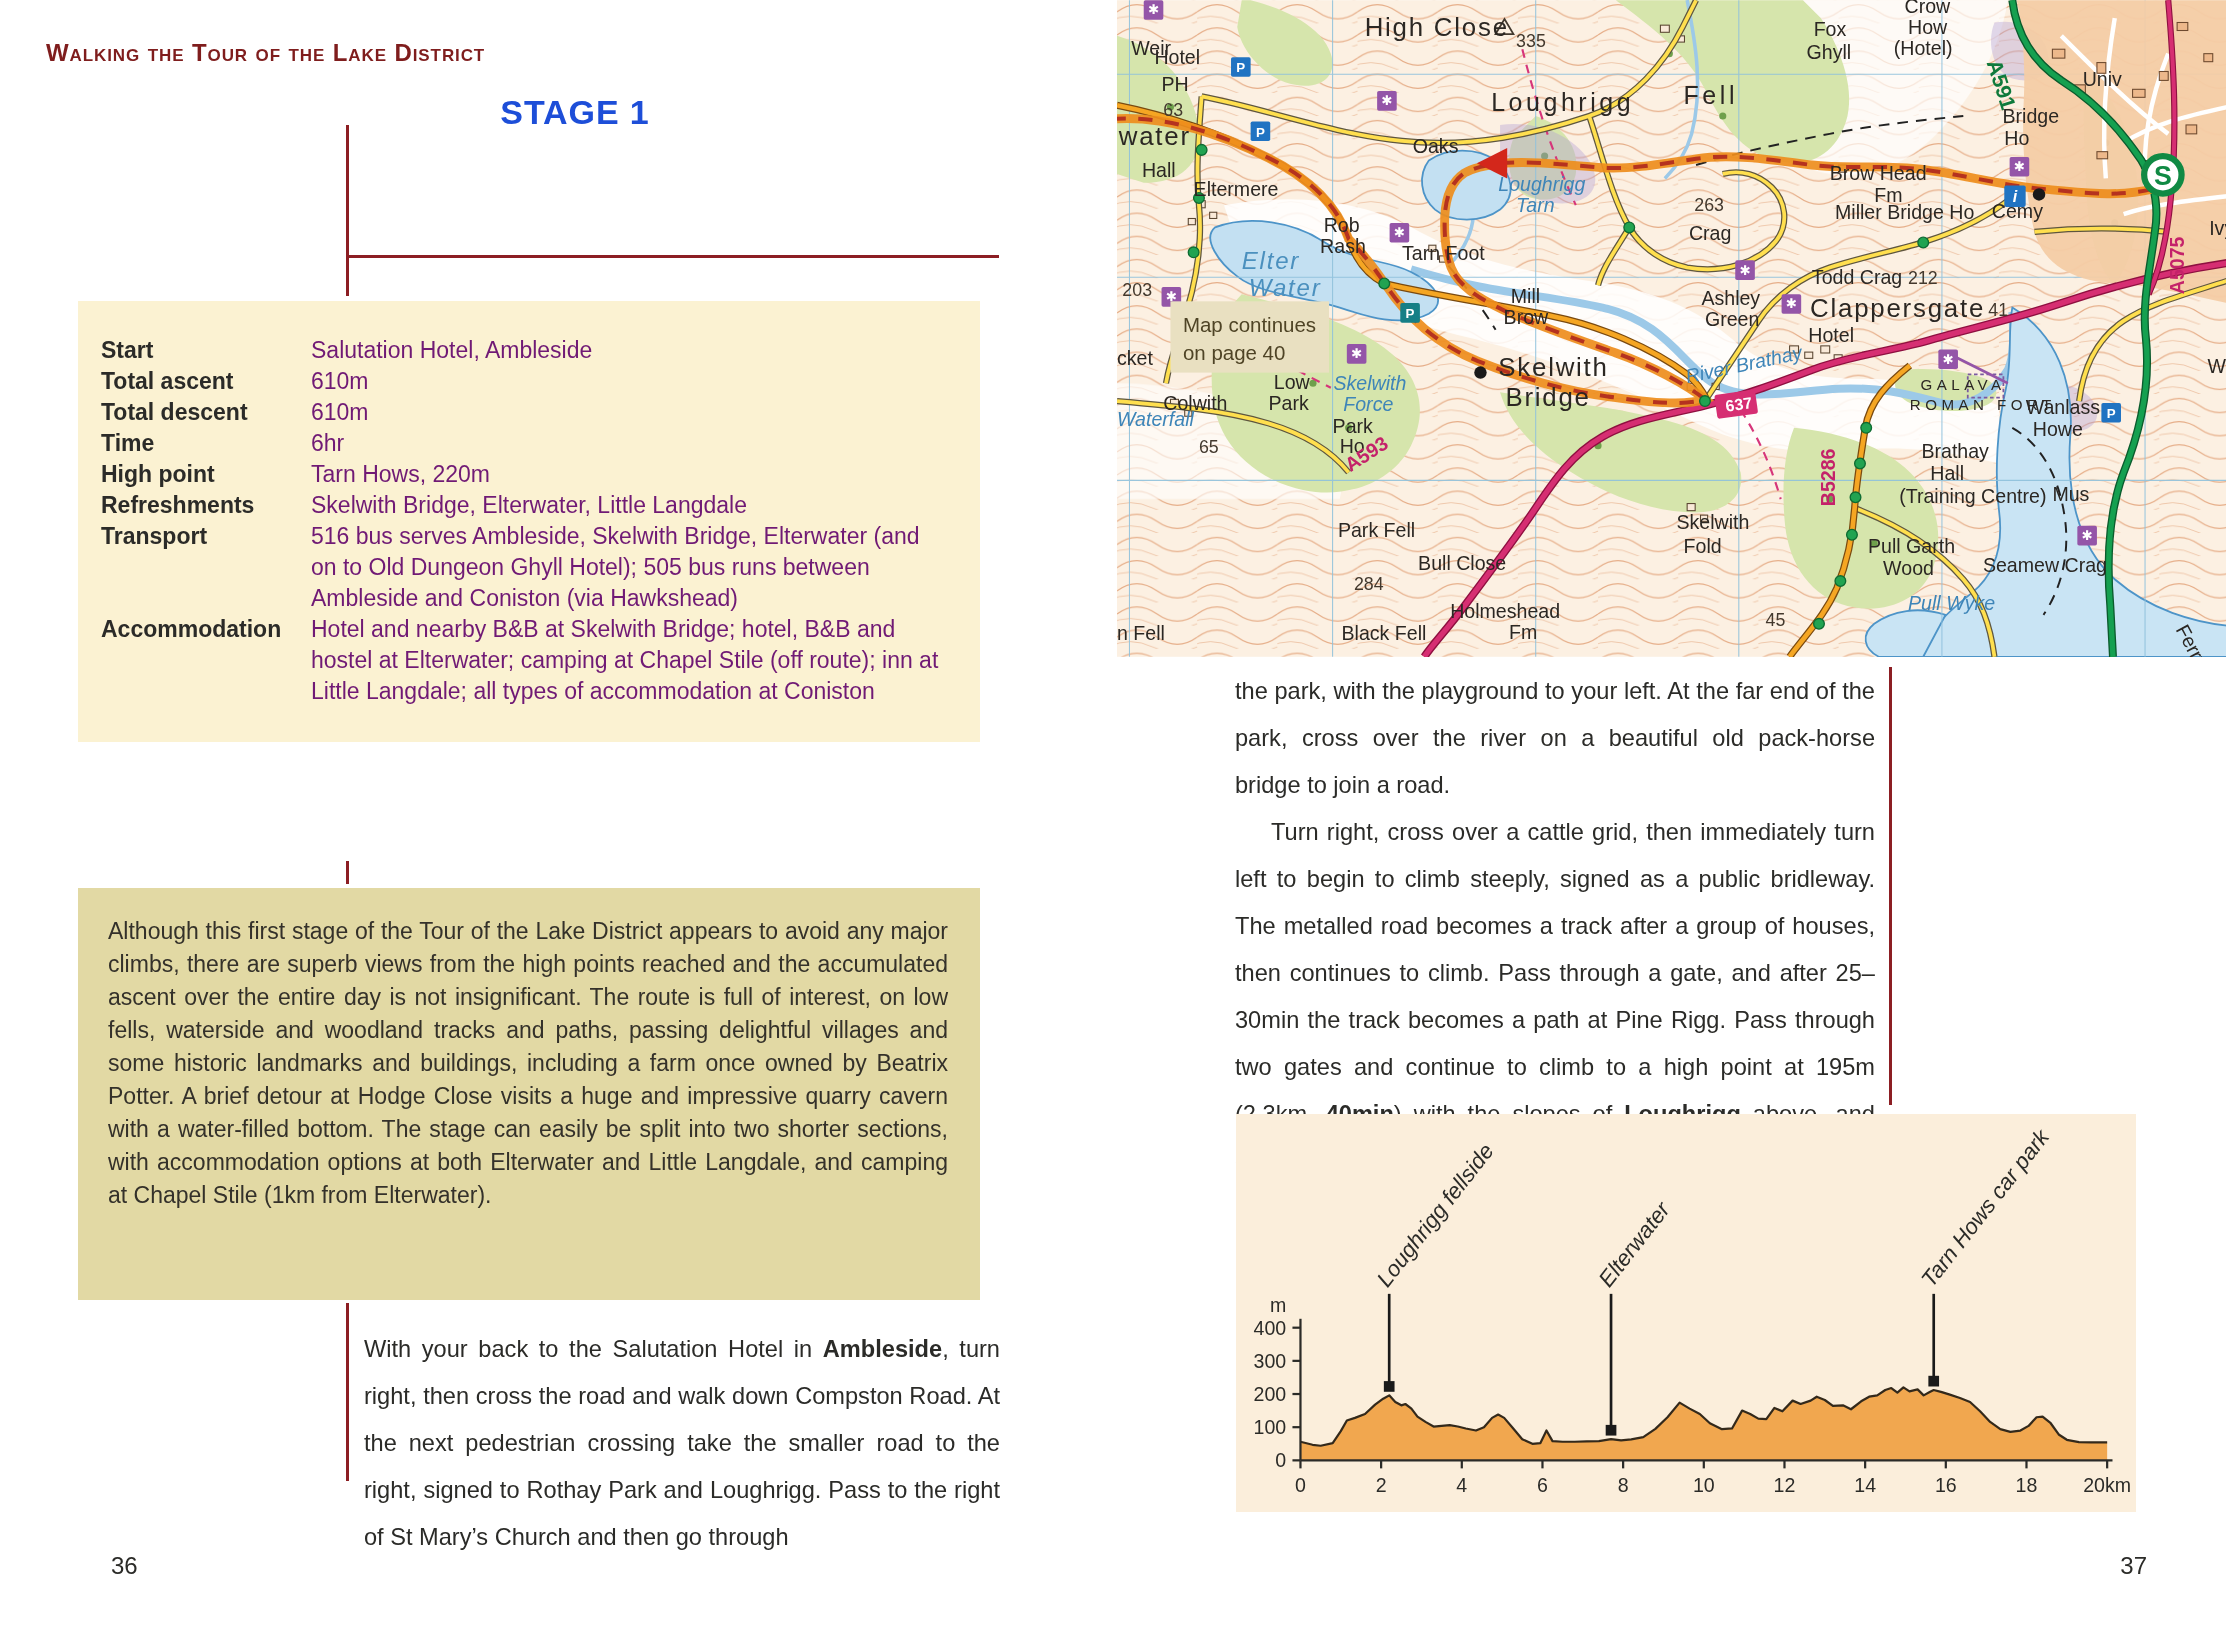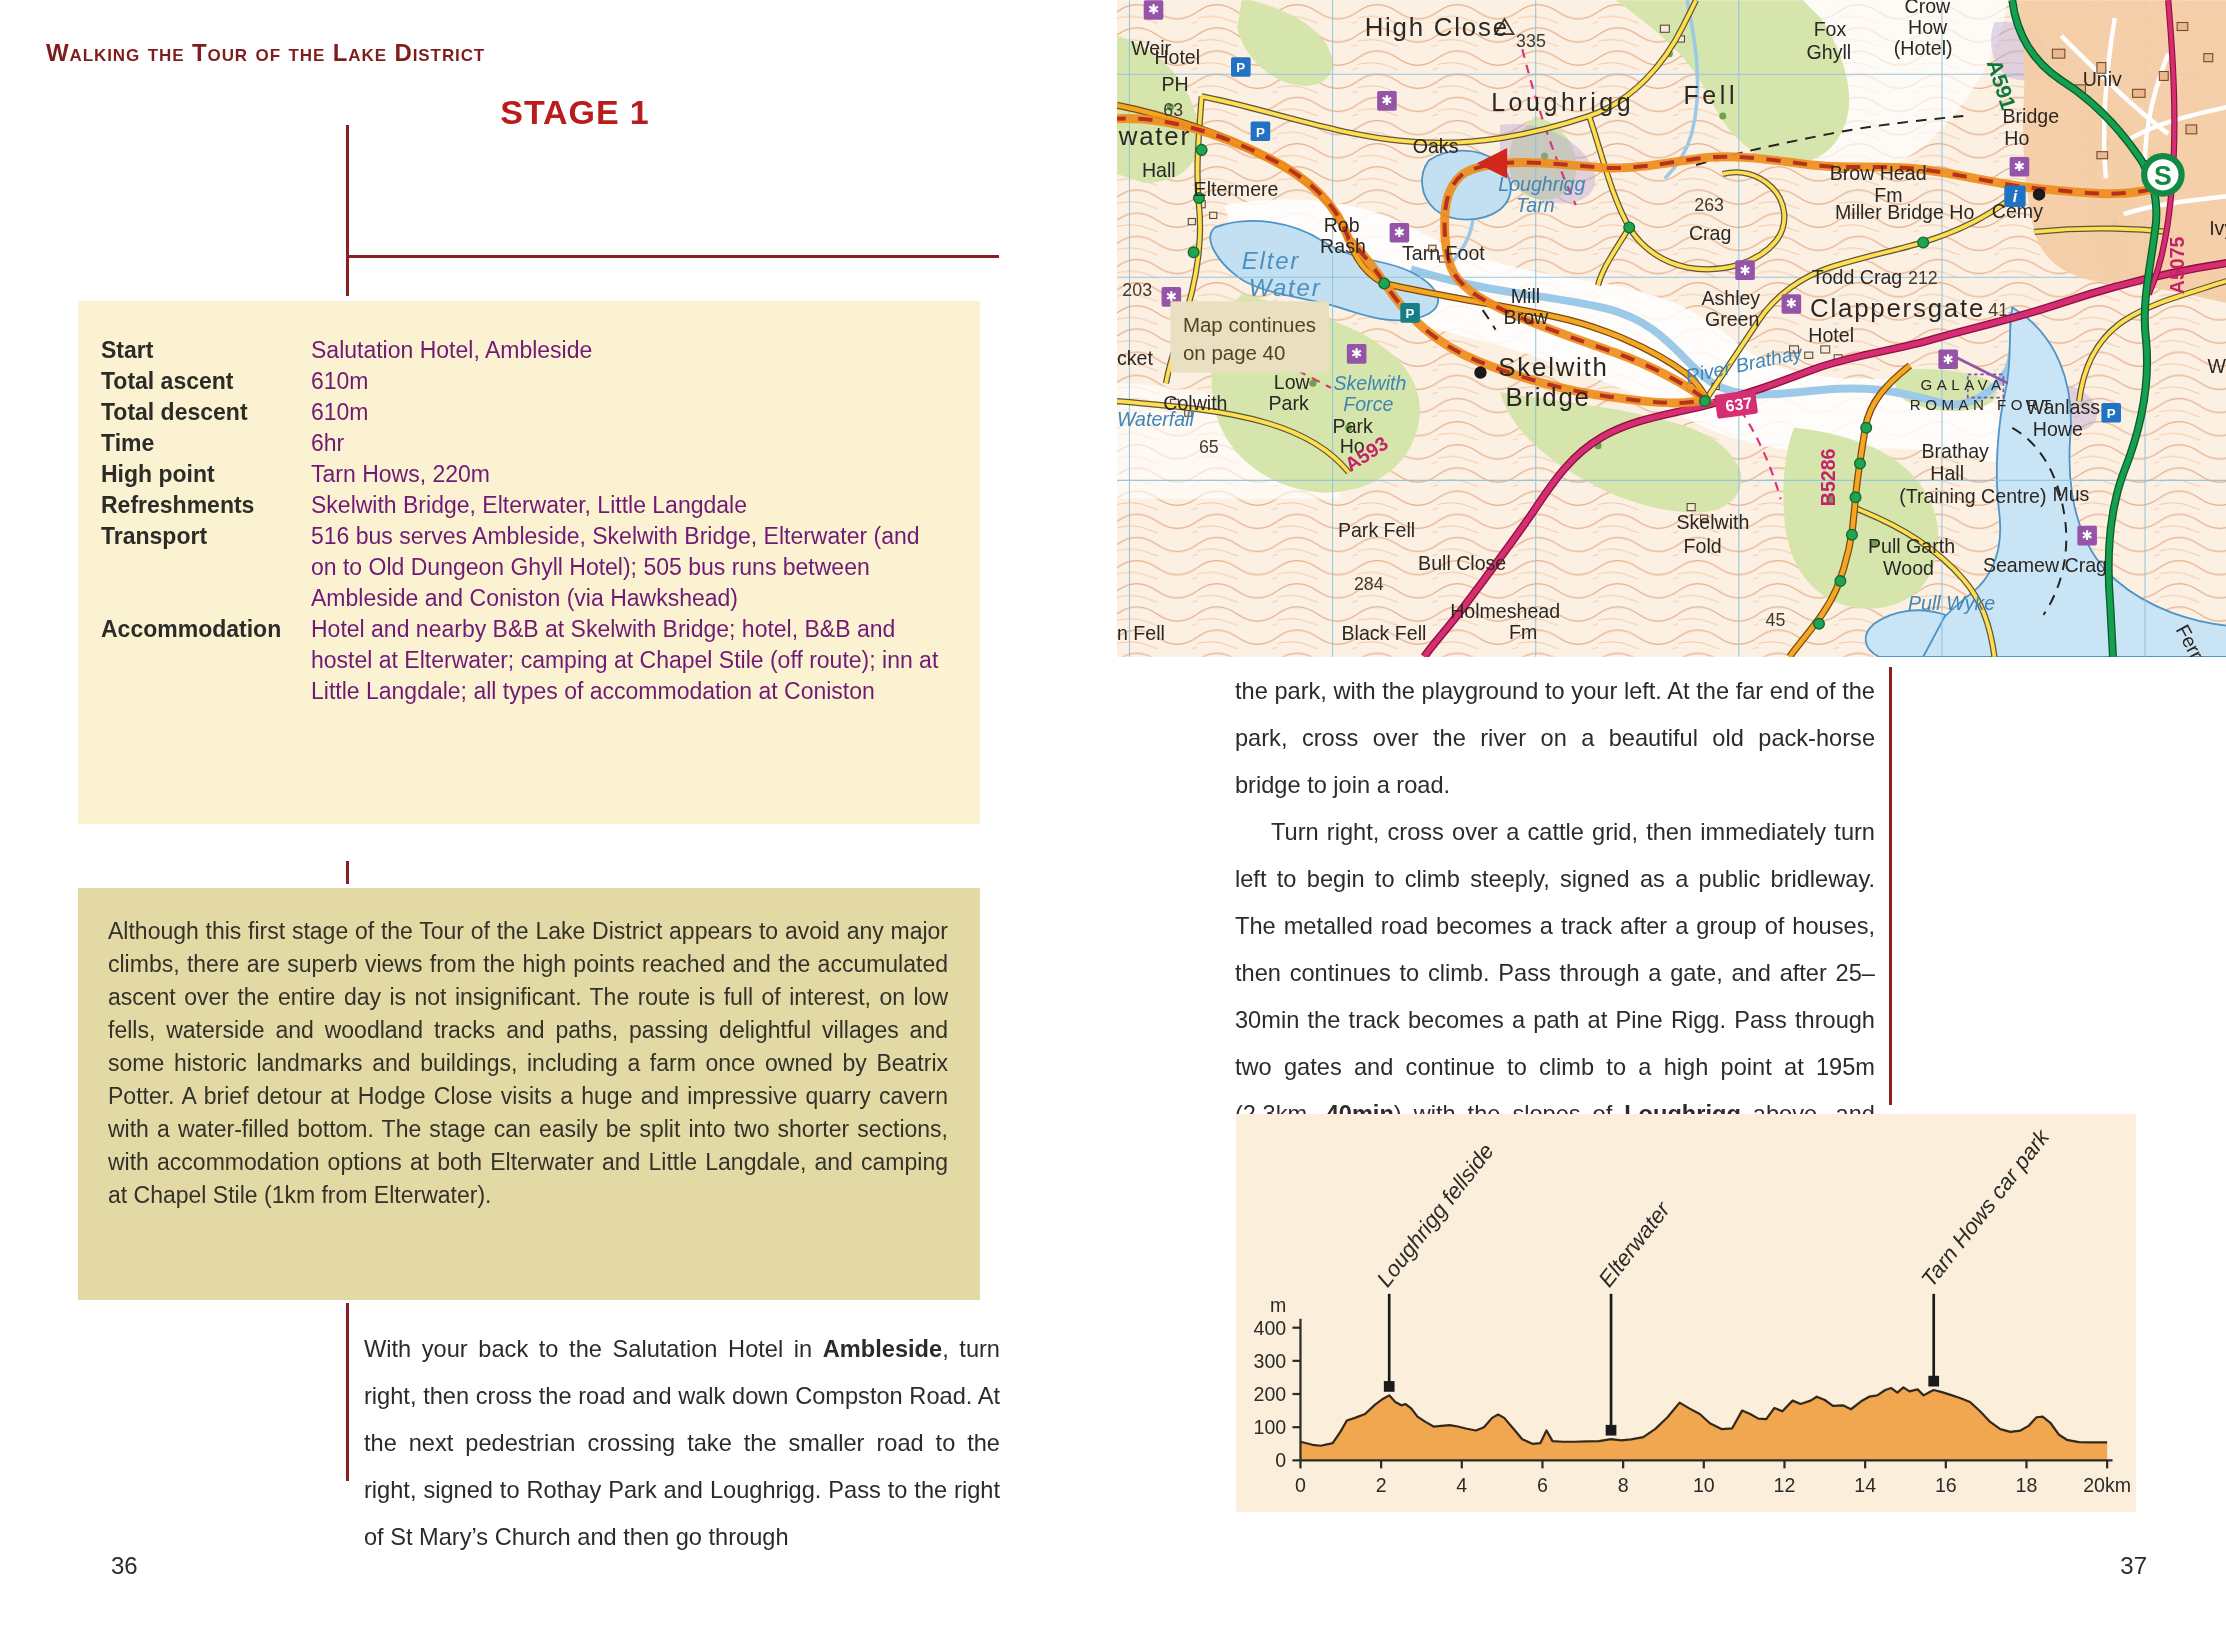--- a/index.html
+++ b/index.html
@@ -5,25 +5,25 @@
   html,body{margin:0;padding:0;background:#ffffff;}
   body{font-family:"Liberation Sans",sans-serif;color:#2b2b28;}
   #page{position:relative;width:2227px;height:1651px;background:#ffffff;overflow:hidden;}
 
   .vrule{position:absolute;width:2.7px;background:#8c1e23;}
   .hrule{position:absolute;height:2.7px;background:#8c1e23;}
 
   .running-head{position:absolute;left:46px;top:39px;font-size:24px;font-weight:bold;
     font-variant:small-caps;letter-spacing:0.9px;color:#7f1d1d;}
   .stage-title{position:absolute;left:348px;top:93px;width:454px;text-align:center;
-    font-size:34px;font-weight:bold;color:#b91c1c;letter-spacing:0.9px;}
+    font-size:34px;font-weight:bold;color:#1d4ed8;letter-spacing:0.9px;}
   .stage-sub{position:absolute;left:348px;top:141px;width:454px;text-align:center;
     font-size:28.5px;font-style:italic;color:#8c1e23;}
 
-  .info-box{position:absolute;left:78px;top:301px;width:902px;height:523px;background:#fbf2d2;
+  .info-box{position:absolute;left:78px;top:301px;width:902px;height:441px;background:#fbf2d2;
     box-sizing:border-box;padding:34px 27px 16px 23px;}
   .info-row{display:flex;font-size:23px;line-height:31px;}
   .info-label{width:210px;font-weight:bold;flex:none;color:#2b2b28;}
   .info-value{width:638px;color:#701a75;}
 
   .intro-box{position:absolute;left:78px;top:888px;width:902px;height:412px;background:#e2d9a4;
     box-sizing:border-box;padding:27px 32px 0 30px;font-size:23px;line-height:33px;
     text-align:justify;color:#34312a;}
 
   .body-para{position:absolute;font-size:23.6px;line-height:47px;text-align:justify;color:#2b2b28;}

